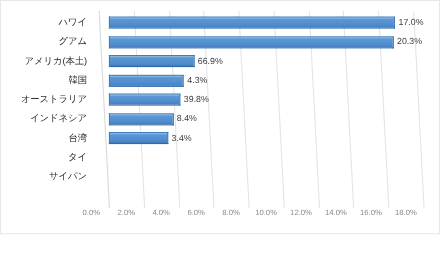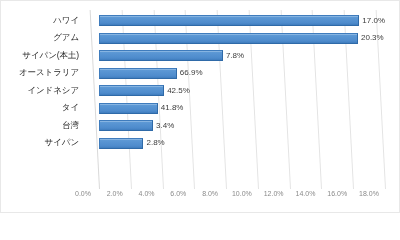--- a/index.html
+++ b/index.html
@@ -106,25 +106,26 @@
   }
 </style>
 </head>
 <body>
 
 <div id="chart-frame">
 
   <div id="cat-labels">
       <div class="cat-label">ハワイ</div>
       <div class="cat-label">グアム</div>
-      <div class="cat-label">サイパン(本土)</div>
+      <div class="cat-label">アメリカ(本土)</div>
+      <div class="cat-label">韓国</div>
       <div class="cat-label">オーストラリア</div>
       <div class="cat-label">インドネシア</div>
+      <div class="cat-label">台湾</div>
       <div class="cat-label">タイ</div>
-      <div class="cat-label">台湾</div>
       <div class="cat-label">サイパン</div>
     </div>
 
   <div id="plot">
     <div id="gridlines">
         <div class="gridline zero" style="left: 0px;"></div>
         <div class="gridline" style="left: 31.7778px;"></div>
         <div class="gridline" style="left: 63.5556px;"></div>
         <div class="gridline" style="left: 95.3333px;"></div>
         <div class="gridline" style="left: 127.111px;"></div>
@@ -137,42 +138,38 @@
     <div id="rows">
         <div class="row">
           <div class="bar" style="width: 270.111px;"></div>
           <span class="bar-label">17.0%</span>
         </div>
         <div class="row">
           <div class="bar" style="width: 258.989px;"></div>
           <span class="bar-label">20.3%</span>
         </div>
         <div class="row">
-          <div class="bar" style="width: 123.933px;"></div>
-          <span class="bar-label">7.8%</span>
-        </div>
-        <div class="row">
           <div class="bar" style="width: 77.8556px;"></div>
           <span class="bar-label">66.9%</span>
         </div>
         <div class="row">
+          <div class="bar" style="width: 68.3222px;"></div>
+          <span class="bar-label">4.3%</span>
+        </div>
+        <div class="row">
           <div class="bar" style="width: 65.1444px;"></div>
-          <span class="bar-label">42.5%</span>
+          <span class="bar-label">39.8%</span>
         </div>
         <div class="row">
           <div class="bar" style="width: 58.7889px;"></div>
-          <span class="bar-label">41.8%</span>
+          <span class="bar-label">8.4%</span>
         </div>
         <div class="row">
           <div class="bar" style="width: 54.0222px;"></div>
           <span class="bar-label">3.4%</span>
-        </div>
-        <div class="row">
-          <div class="bar" style="width: 44.4889px;"></div>
-          <span class="bar-label">2.8%</span>
         </div>
       </div>
   </div>
 
   <div id="x-ticks">
       <div class="x-tick" style="left: 0px;">0.0%</div>
       <div class="x-tick" style="left: 31.7778px;">2.0%</div>
       <div class="x-tick" style="left: 63.5556px;">4.0%</div>
       <div class="x-tick" style="left: 95.3333px;">6.0%</div>
       <div class="x-tick" style="left: 127.111px;">8.0%</div>

